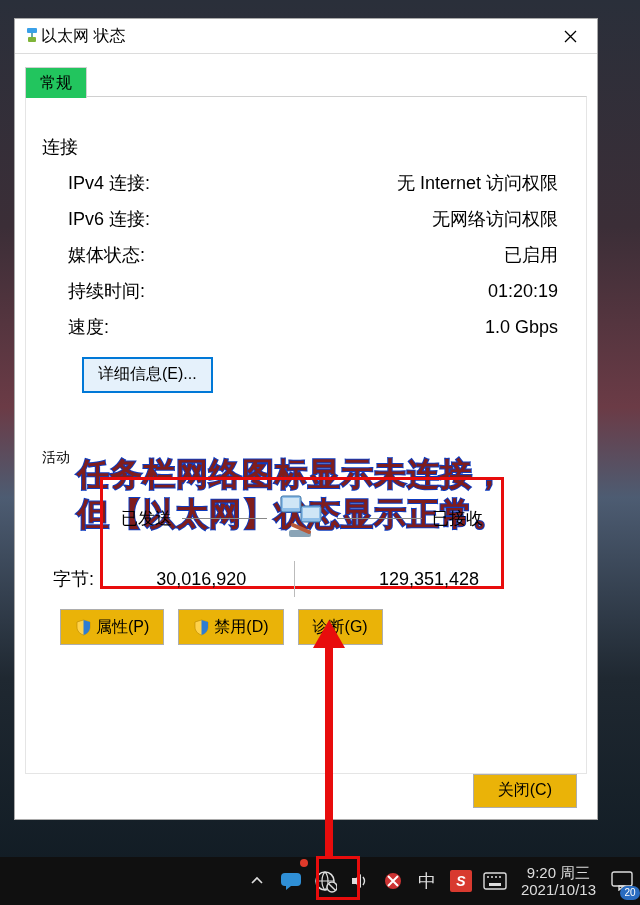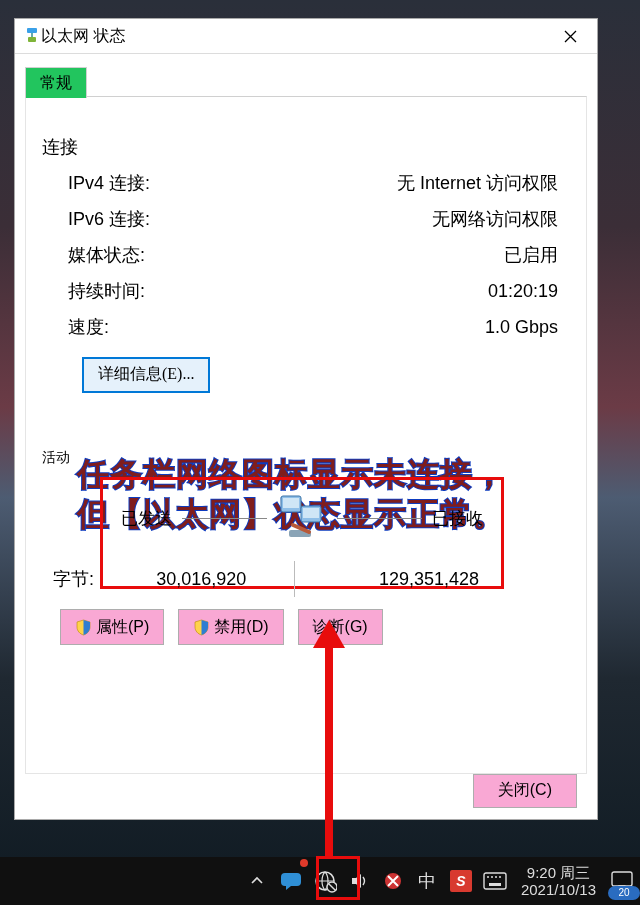--- a/index.html
+++ b/index.html
@@ -22,23 +22,23 @@
   .tabs-row{height:30px;}
   .tab{display:inline-block;height:30px;line-height:30px;padding:0 14px;font-size:16px;
     border:1px solid #d0d0d0;border-bottom:none;background:#22c55e;position:relative;top:1px;z-index:2;}
   .pane{border:1px solid #e5e5e5;border-top:1px solid #d0d0d0;padding:16px 14px 20px 14px;height:640px;}
   .section-heading{font-size:18px;margin:22px 0 4px 2px;}
   .row{display:flex;align-items:center;font-size:18px;margin-top:12px;padding-left:28px;}
   .row .lbl{flex:0 0 140px;}
   .row .val{flex:1;text-align:right;padding-right:14px;}
   .btn{
     display:inline-block;height:32px;line-height:30px;padding:0 14px;font-size:16px;
-    background:#f9a8d4;border:1px solid #adadad;cursor:default;
-  }
-  .btn.blue-focus{border:2px solid #0078d7;background:#e5f1fb;font-family:Liberation Serif, serif;}
+    background:#eab308;border:1px solid #adadad;cursor:default;
+  }
+  .btn.blue-focus{border:2px solid #0078d7;background:#e5f1fb;}
   .details-row{margin:18px 0 0 42px;}
   .annot{position:absolute;left:62px;top:400px;width:510px;
     color:#7f1d1d;font-size:32px;font-weight:900;line-height:40px;letter-spacing:1px;
     -webkit-text-stroke:2px #0d3bbf;paint-order:stroke fill;}
   .activity-heading{font-size:14px;margin:56px 0 0 2px;}
   .activity-block{
     margin:10px 0 0 60px;width:404px;height:112px;border:3px solid #e80c0c;
     position:relative;padding:12px 18px 0 18px;box-sizing:border-box;
   }
   .act-top{display:flex;align-items:center;justify-content:space-between;font-size:17px;}
@@ -242,15 +242,15 @@
         <span>9:20</span>
         <span>周三</span>
       </span>
     <span>2021/10/13</span>
   </span>
   <span class="ti" style="position:relative;">
     <svg width="22" height="20" viewBox="0 0 22 20">
         <rect x="1" y="1" width="20" height="14" rx="2" fill="none" stroke="#ddd" stroke-width="1.4"></rect>
         <path d="M8 15 L8 19 L13 15 Z" fill="none" stroke="#ddd" stroke-width="1.4"></path>
       </svg>
-    <span style="position:absolute;right:-4px;bottom:5px;min-width:16px;height:14px;padding:0 8px;border-radius:7px;background:#2a6cc0;color:#fff;font-size:10px;line-height:14px;text-align:center;">20</span>
+    <span style="position:absolute;right:-4px;bottom:5px;min-width:16px;height:14px;padding:0 2px;border-radius:7px;background:#2a6cc0;color:#fff;font-size:10px;line-height:14px;text-align:center;">20</span>
   </span>
 </div>
 
 </body></html>

